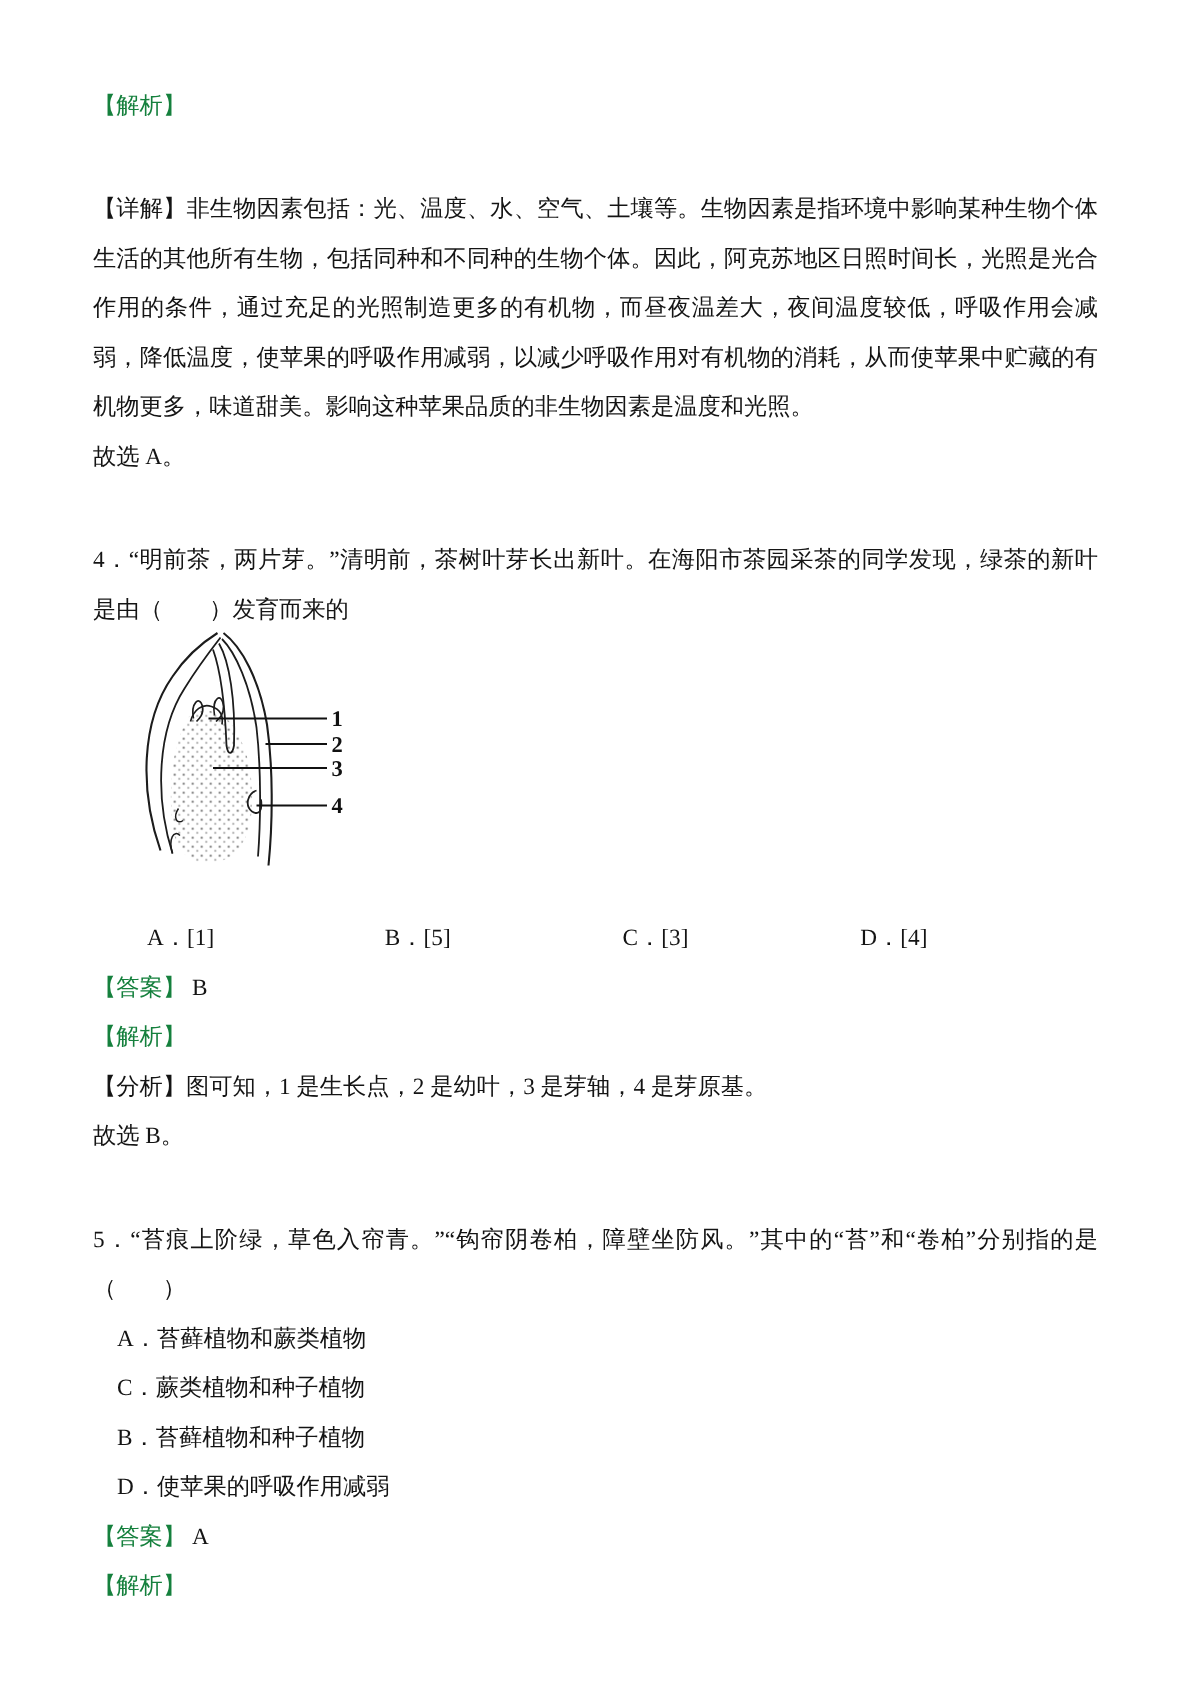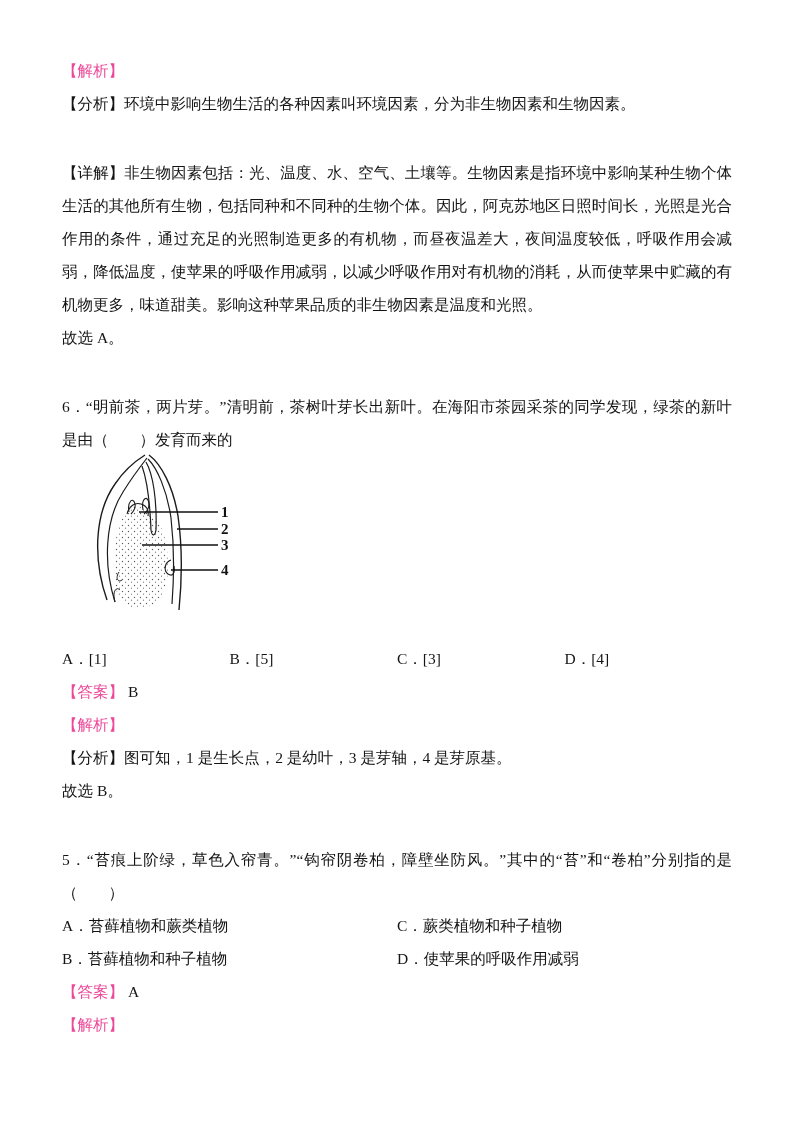--- a/index.html
+++ b/index.html
@@ -18,26 +18,26 @@
     padding: 54px 62px 0 62px;
     font-size: 15.5px;
     line-height: 33px;
   }
   p { margin: 0; }
   .just {
     text-align: justify;
     text-justify: inter-ideograph;
     margin-top: 36px;
   }
-  .marker-blue { color: #ec4899; margin-top: 24px; }
+  .marker-blue { color: #15803d; margin-top: 24px; }
   .answer-line .ans-val { margin-left: 4px; }
-  .opt-row4 { display: flex; }
+  .opt-row4 { display: flex; margin-left: 36px; }
   .opt-row4 .opt { width: 25%; }
   .opt-grid2 { display: flex; flex-wrap: wrap; }
-  .opt-grid2 .opt { width: 50%; }
+  .opt-grid2 .opt { width: 50%; margin-left: 16px; }
   .figure-wrap {
     margin: -4px 0 0 23px;
     width: 150px;
     height: 162px;
   }
   .q4-options { margin-top: 28px; }
   .q5-block { margin-top: 22px; }
   svg text.fig-num {
     font-family: "Liberation Serif", "DejaVu Serif", serif;
     font-weight: bold;
@@ -46,25 +46,24 @@
   }
 </style>
 </head>
 <body>
 
 <div class="doc">
 
   <p>
     <span class="marker-blue">【解析】</span>
   </p>
-  <p>【分析】环境中影响生物生活的各种因素叫环境因素，分为非生物因素和生物因素。</p>
   <p class="just">【详解】非生物因素包括：光、温度、水、空气、土壤等。生物因素是指环境中影响某种生物个体生活的其他所有生物，包括同种和不同种的生物个体。因此，阿克苏地区日照时间长，光照是光合作用的条件，通过充足的光照制造更多的有机物，而昼夜温差大，夜间温度较低，呼吸作用会减弱，降低温度，使苹果的呼吸作用减弱，以减少呼吸作用对有机物的消耗，从而使苹果中贮藏的有机物更多，味道甜美。影响这种苹果品质的非生物因素是温度和光照。</p>
   <p>故选 A。</p>
 
-  <p class="just">6．“明前茶，两片芽。”清明前，茶树叶芽长出新叶。在海阳市茶园采茶的同学发现，绿茶的新叶是由（　　）发育而来的</p>
+  <p class="just">4．“明前茶，两片芽。”清明前，茶树叶芽长出新叶。在海阳市茶园采茶的同学发现，绿茶的新叶是由（　　）发育而来的</p>
 
   <div class="figure-wrap">
     <svg width="150" height="162" viewBox="0 0 150 162">
       <defs>
         <pattern id="stip" patternUnits="userSpaceOnUse" width="6" height="6">
           <circle cx="1.5" cy="1.5" r="0.7" fill="#5a5a5a"></circle>
           <circle cx="4.5" cy="4.2" r="0.6" fill="#7a7a7a"></circle>
         </pattern>
       </defs>
 

